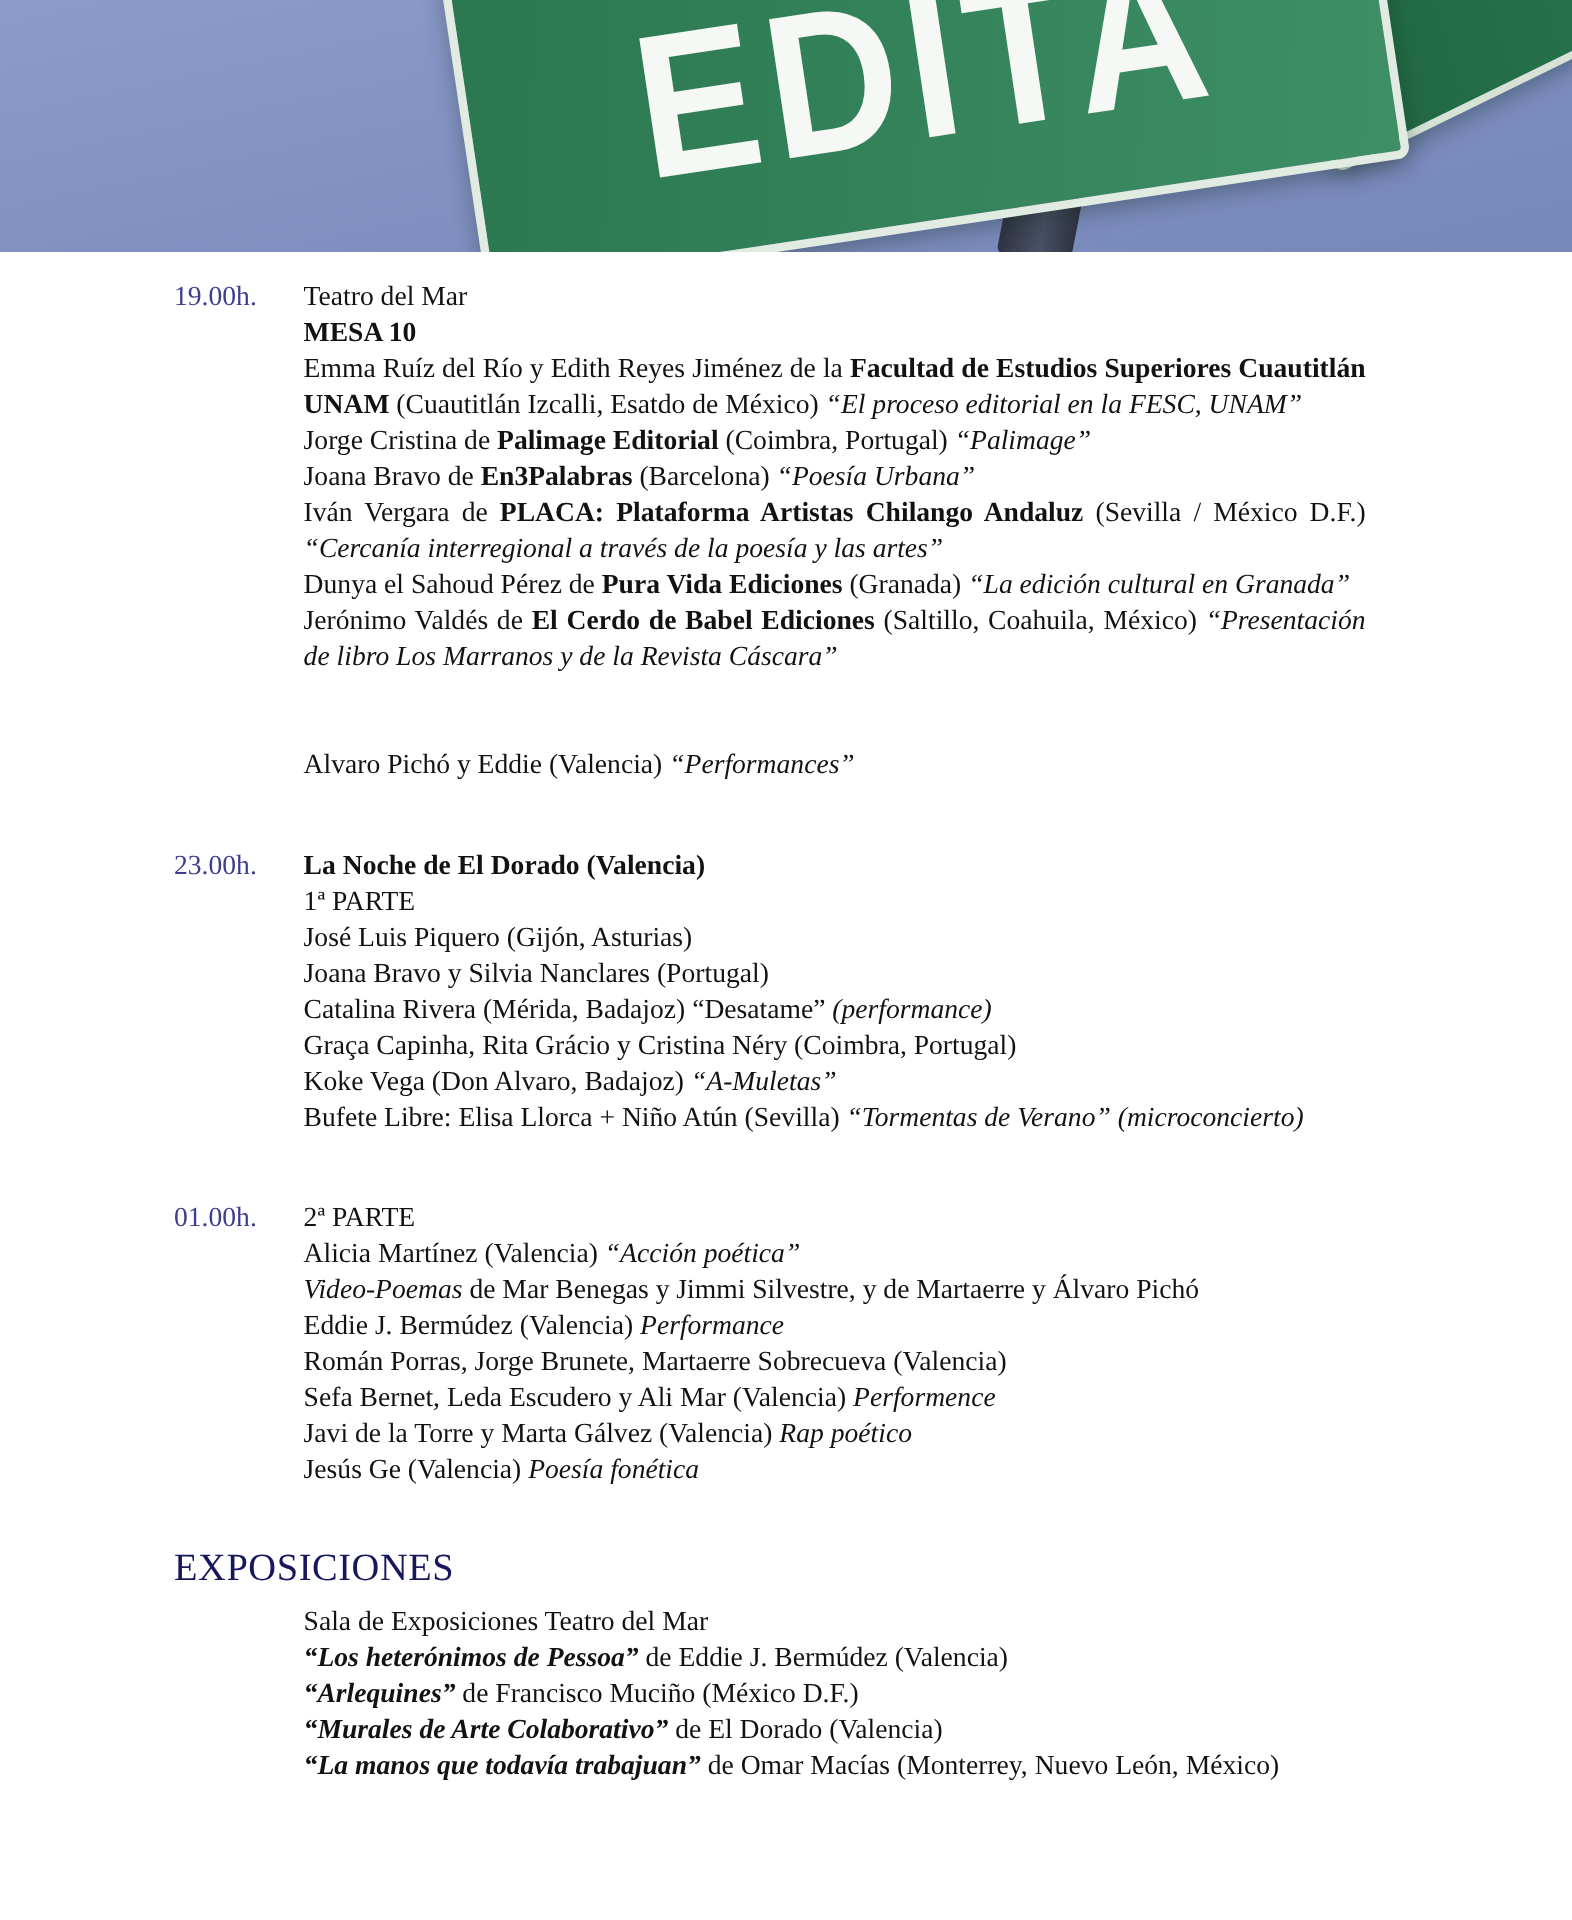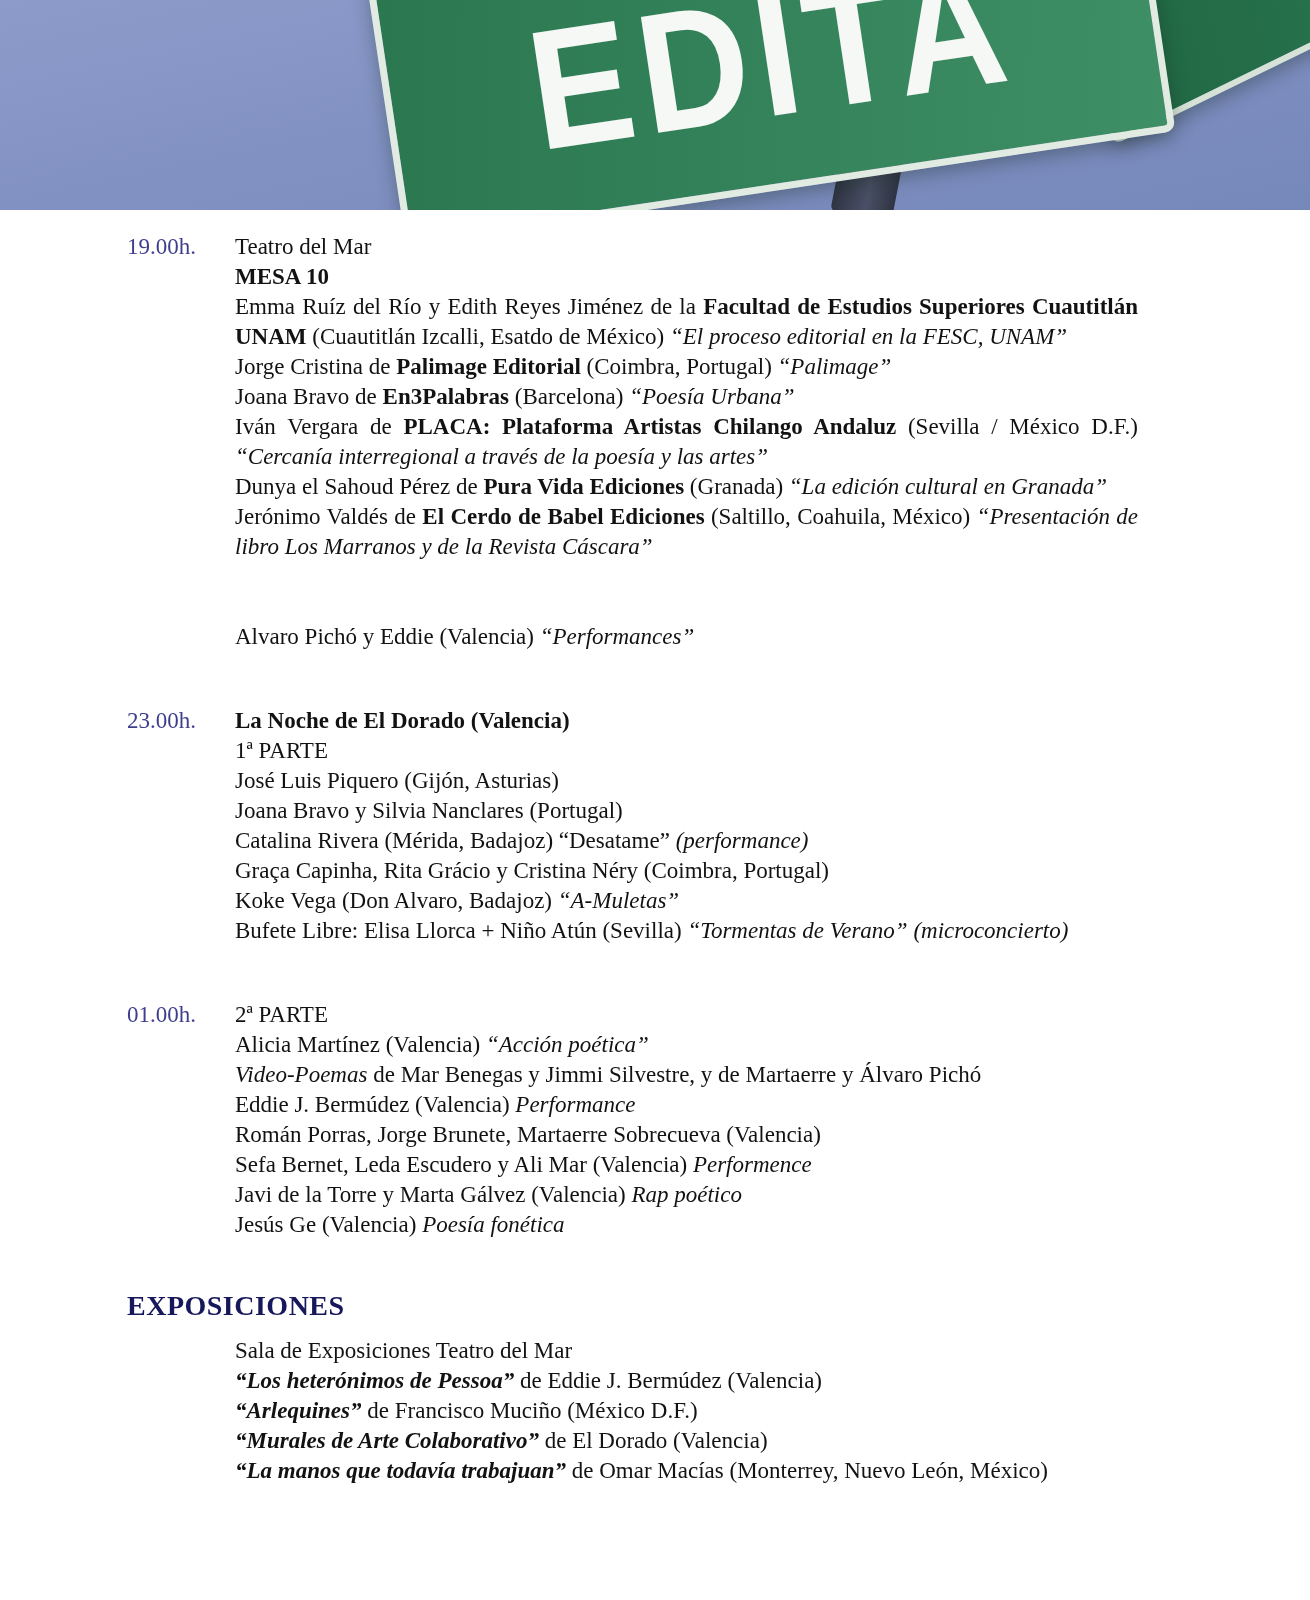--- a/index.html
+++ b/index.html
@@ -45,34 +45,34 @@
   .pole{
     position:absolute;background:linear-gradient(90deg,#2f3443,#4a5066 55%,#2f3443);
     border-radius:6px;
   }
   .pole1{left:845px;top:58px;width:62px;height:160px;transform:rotate(11deg);}
   .pole2{left:862px;top:-10px;width:50px;height:90px;transform:rotate(9deg);}
 
   
   .doc{
     padding:22px 172px 0 127px;
-    font-size:23px;line-height:30px;
+    font-size:23px;line-height:30px;margin-left:18px;
   }
   .block{display:flex;align-items:flex-start;}
   .block + .block{margin-top:54px;}
   .time{flex:0 0 108px;width:108px;color:var(--c-time);}
   .content{flex:1;min-width:0;}
   .line{margin:0;text-align:justify;}
   .line.blank{height:30px;}
   .b{font-weight:bold;}
   .i{font-style:italic;}
 
   .expo{margin-top:48px;}
   .expo-title{
-    margin:0 0 12px 0;font-size:28px;line-height:36px;font-weight:bold;
+    margin:0 0 12px 0;font-size:32px;line-height:36px;font-weight:normal;
     color:var(--c-heading);letter-spacing:.5px;
     font-family:"Liberation Serif", serif;
   }
 </style>
 </head>
 <body>
 
 <div class="page">
 
   <div class="photo">

